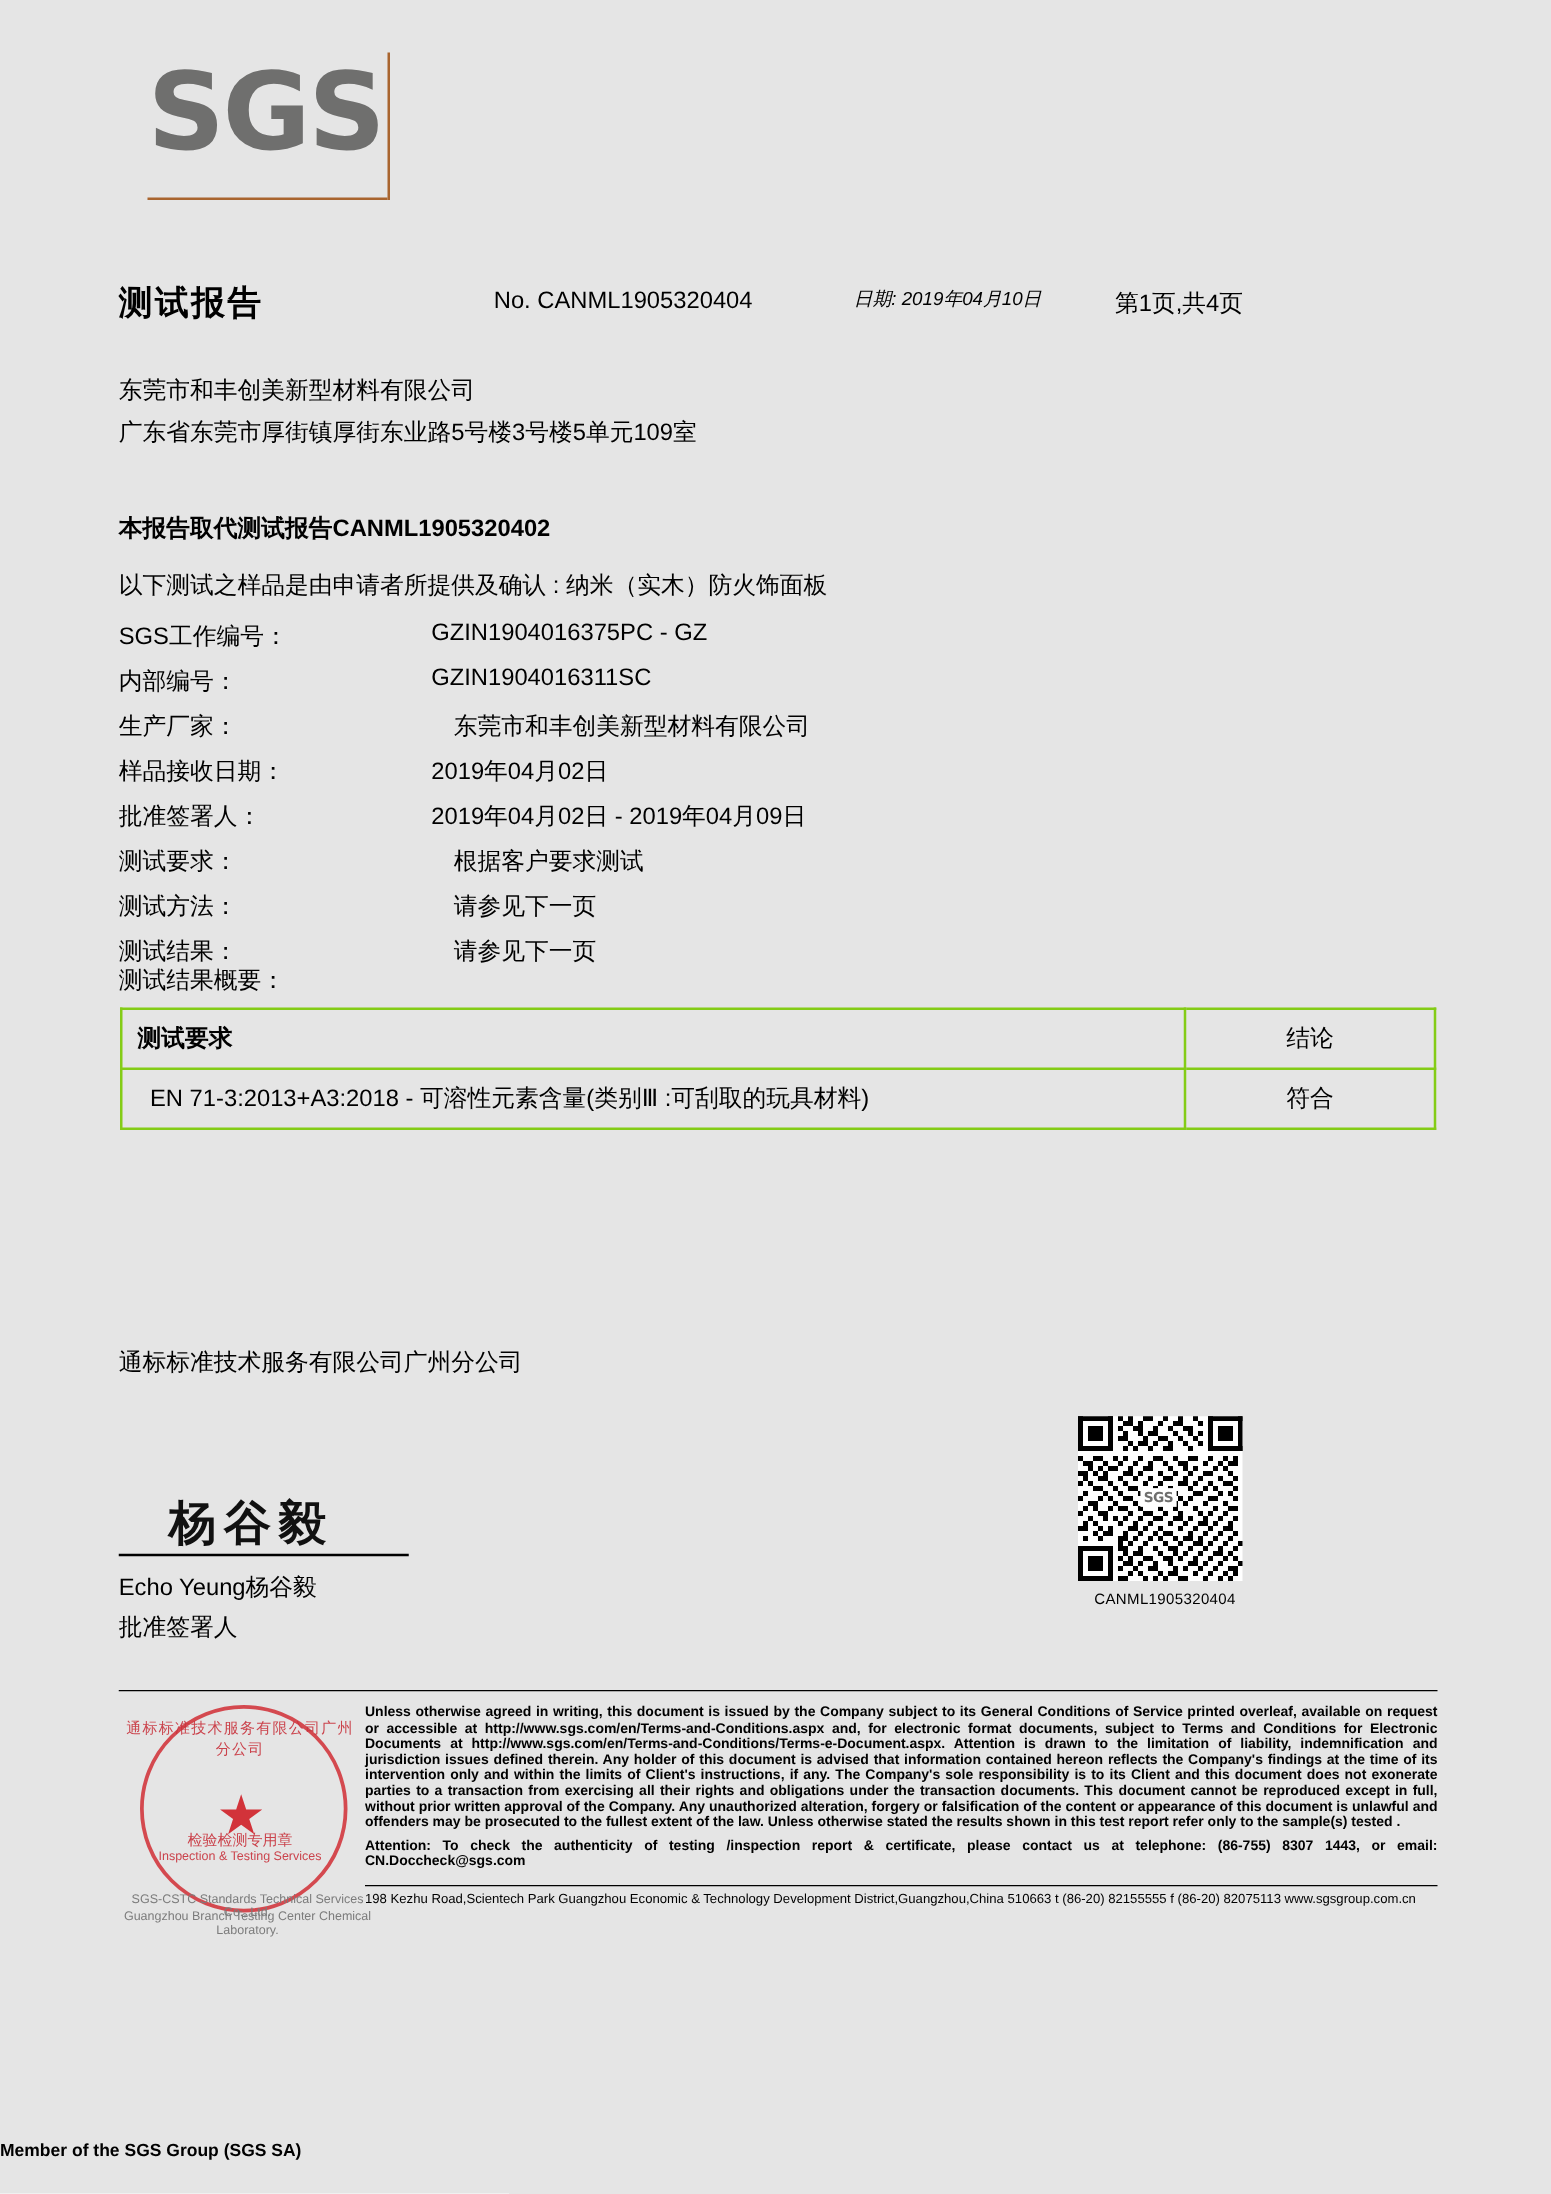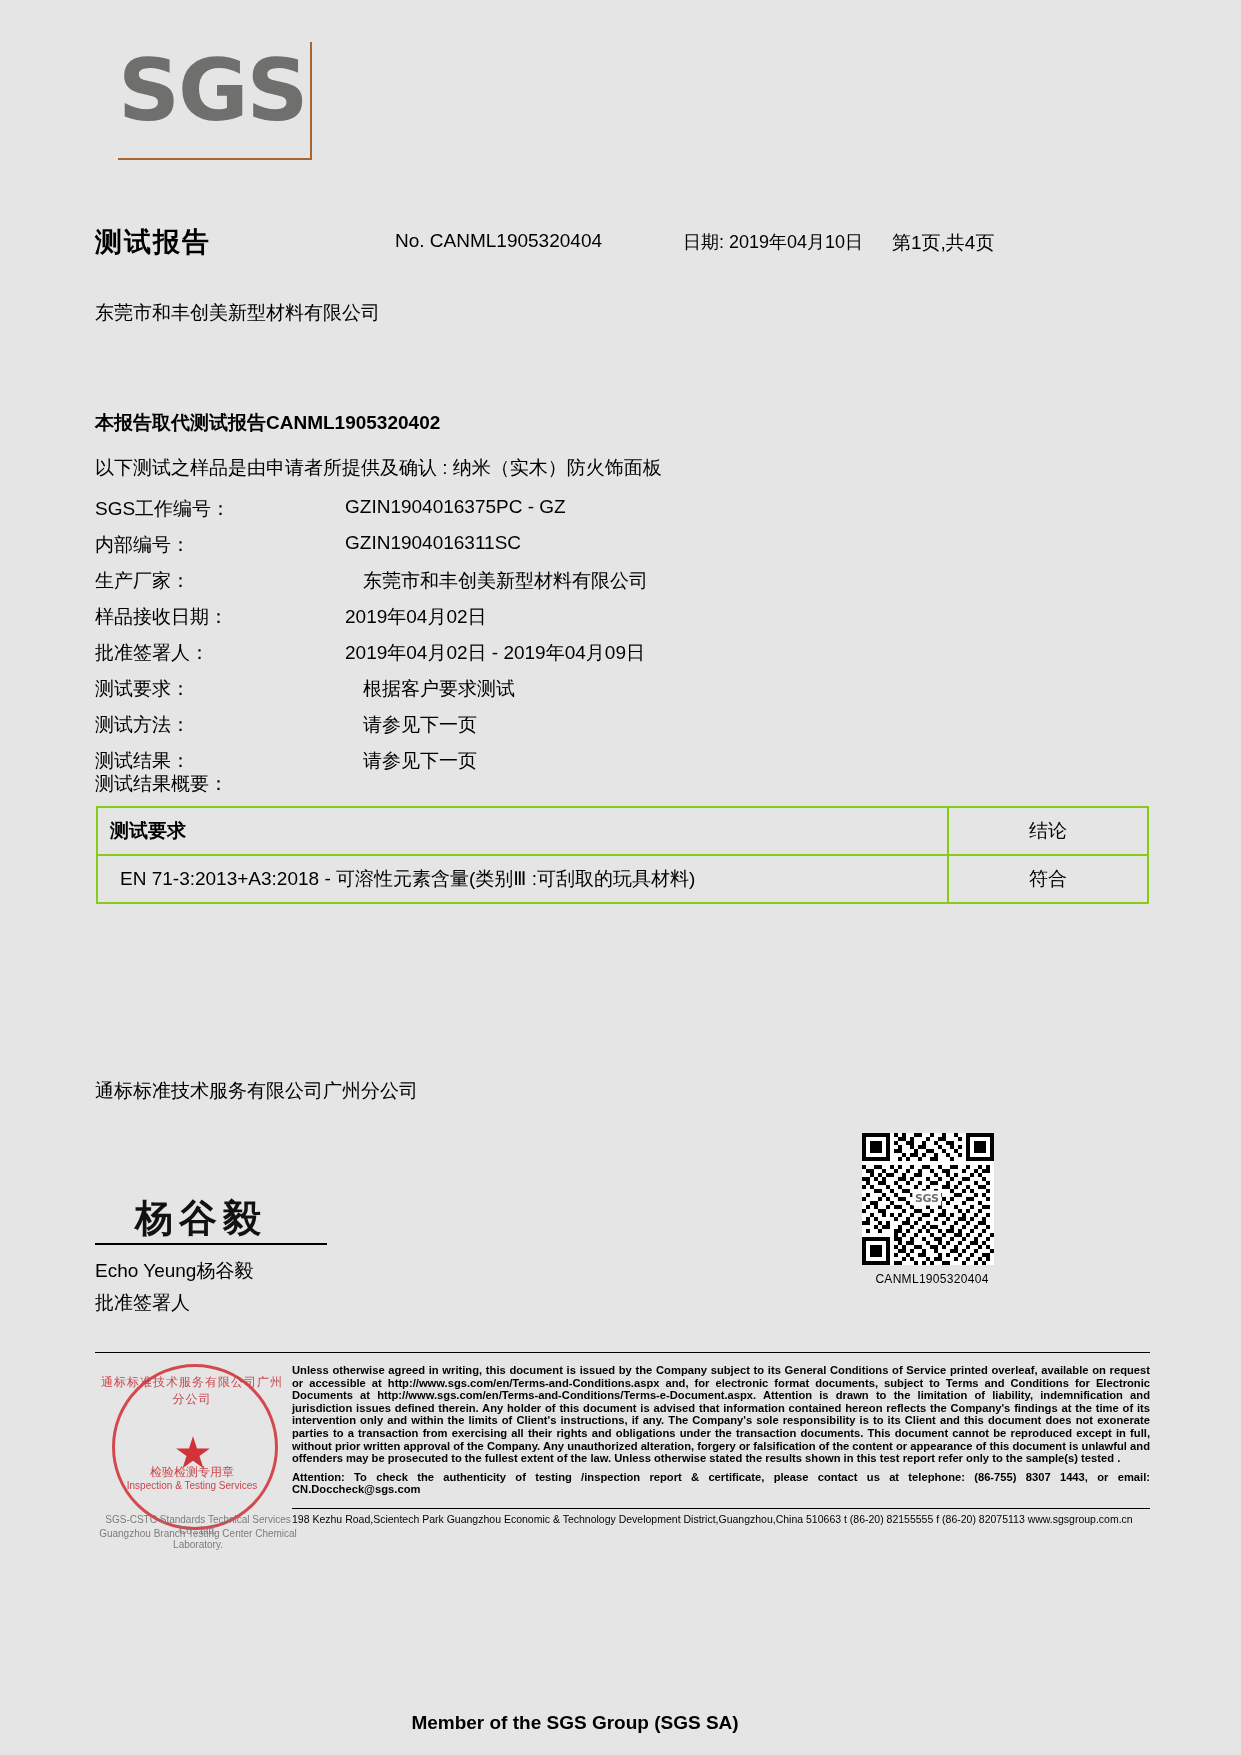--- a/index.html
+++ b/index.html
@@ -72,21 +72,22 @@
   .doc-no {
     position: absolute;
     left: 300px;
     top: 2px;
     font-size: 19px;
   }
   .doc-date {
     position: absolute;
     left: 588px;
     top: 2px;
-    font-size: 18px;
+    font-size: 15px;
+    font-style: italic;
   }
   .doc-pages {
     position: absolute;
     left: 797px;
     top: 2px;
     font-size: 19px;
   }
 
   
   .client {
@@ -367,22 +368,22 @@
   .addr-col-b { position: absolute; left: 292px; top: 0; }
   .addr-col-c { position: absolute; left: 382px; top: 0; }
   .addr-col-d { position: absolute; left: 540px; top: 0; }
   .addr-col-e { position: absolute; left: 690px; top: 0; }
 
   .member {
     position: absolute;
     left: 0;
     top: 1712px;
     width: 1150px;
-    text-align: center;
-    font-size: 19px;
+    text-align: left;
+    font-size: 14px;
     font-weight: bold;
   }
 </style>
 </head>
 <body>
 
 <div class="page">
 
   <div class="logo-wrap">
     <div class="logo-text">SGS</div>
@@ -392,20 +393,21 @@
 
   <div class="title-row">
     <div class="doc-title">测试报告</div>
     <div class="doc-no">No. CANML1905320404</div>
     <div class="doc-date">日期: 2019年04月10日</div>
     <div class="doc-pages">第1页,共4页</div>
   </div>
 
   <div class="client">
     <div>东莞市和丰创美新型材料有限公司</div>
+    <div>广东省东莞市厚街镇厚街东业路5号楼3号楼5单元109室</div>
   </div>
 
   <div class="replace-note">本报告取代测试报告CANML1905320402</div>
   <div class="sample-line">以下测试之样品是由申请者所提供及确认 : 纳米（实木）防火饰面板</div>
 
   <div class="fields">
     <div class="field-row">
       <span class="field-label">SGS工作编号：</span>
       <span class="field-value v-a">GZIN1904016375PC - GZ</span>
     </div>

